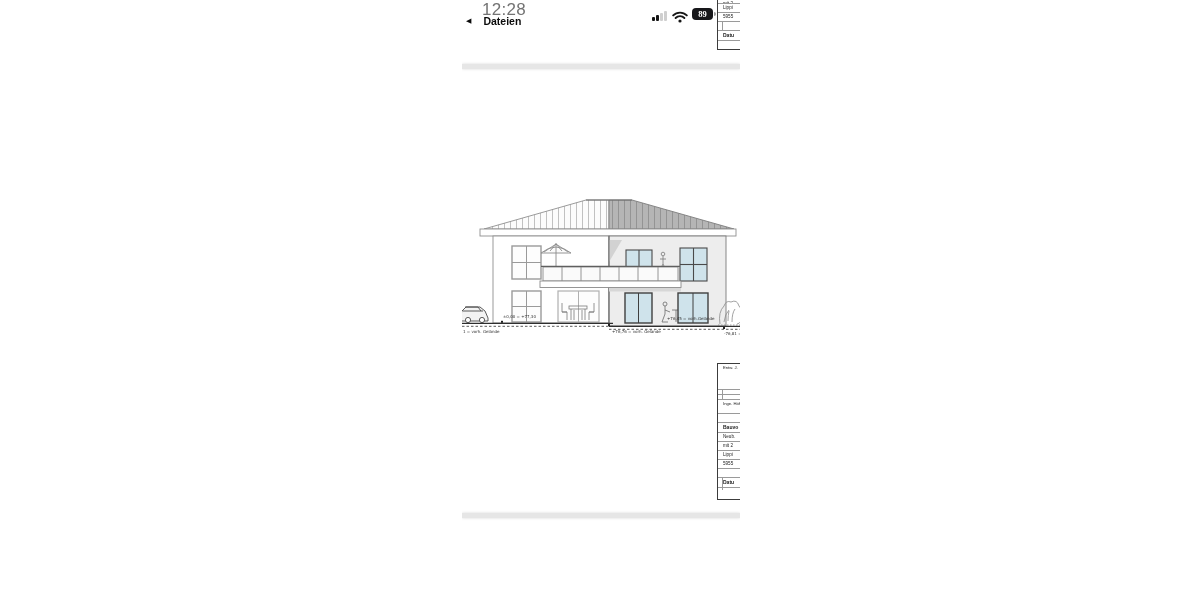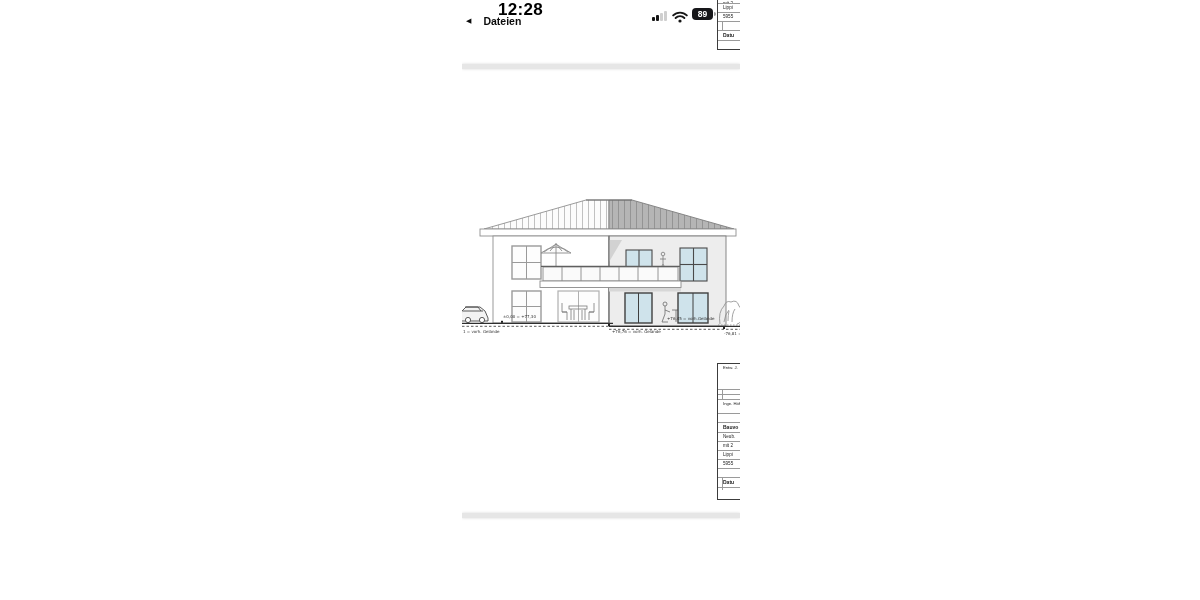--- a/index.html
+++ b/index.html
@@ -2,24 +2,24 @@
 <html><head>
 <meta charset="utf-8">
 <style>
   * { margin:0; padding:0; box-sizing:border-box; }
   html,body { width:1200px; height:600px; background:#ffffff; overflow:hidden;
               font-family:"Liberation Sans","DejaVu Sans",sans-serif; }
   .canvas { position:relative; width:1200px; height:600px; background:#ffffff; }
   .screen { position:absolute; left:462px; top:0; width:278px; height:600px; background:#ffffff; overflow:hidden; }
 
   
-  .sb-time { position:absolute; left:36px; top:0px; font-size:17px; font-weight:700; color:#000000; letter-spacing:.3px; }
+  .sb-time { position:absolute; left:20px; top:0px; font-size:17px; font-weight:400; color:#737373; letter-spacing:.3px; }
   .sb-back { position:absolute; left:4px; top:15px; font-size:10.5px; font-weight:600; color:#0b0b0b; display:flex; align-items:center; gap:12px; }
   .sb-back .tri { font-size:7px; line-height:10px; }
-  .sb-right { position:absolute; left:190px; top:7px; width:64px; height:16px; }
+  .sb-right { position:absolute; left:190px; top:7px; width:64px; height:16px;font-family:Liberation Serif, serif; }
   .bars { position:absolute; left:0; top:4px; width:16px; height:10px; }
   .bars i { position:absolute; bottom:0; width:2.6px; border-radius:1px; background:#161616; }
   .bars i:nth-child(1){ left:0; height:4px; }
   .bars i:nth-child(2){ left:4px; height:6px; }
   .bars i:nth-child(3){ left:8px; height:8px; background:#cfcfcf; }
   .bars i:nth-child(4){ left:12px; height:10px; background:#cfcfcf; }
   .wifi { position:absolute; left:20px; top:2px; }
   .batt { position:absolute; left:40px; top:1px; width:21px; height:12px; background:#17171a; border-radius:4px;
           color:#ffffff; font-size:8.5px; font-weight:700; text-align:center; line-height:12px; }
   .batt-nub { position:absolute; left:62px; top:5px; width:2px; height:4px; background:#9a9a9a; border-radius:0 2px 2px 0; }

